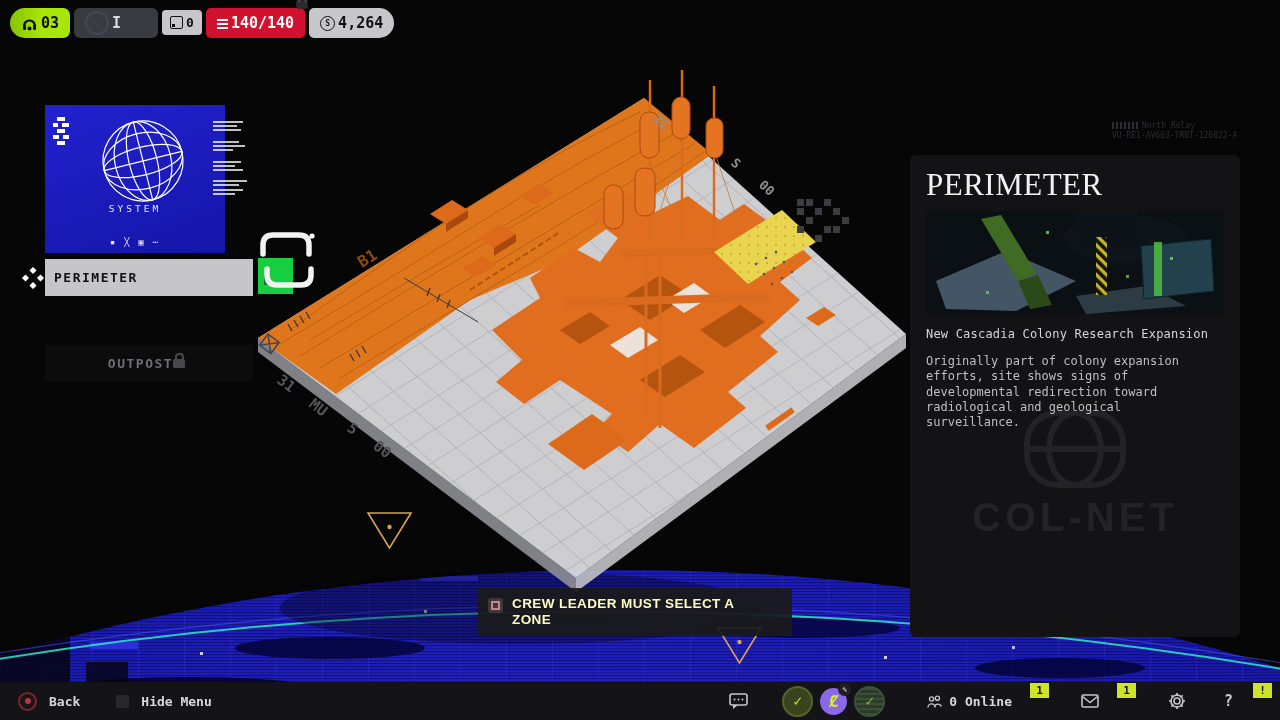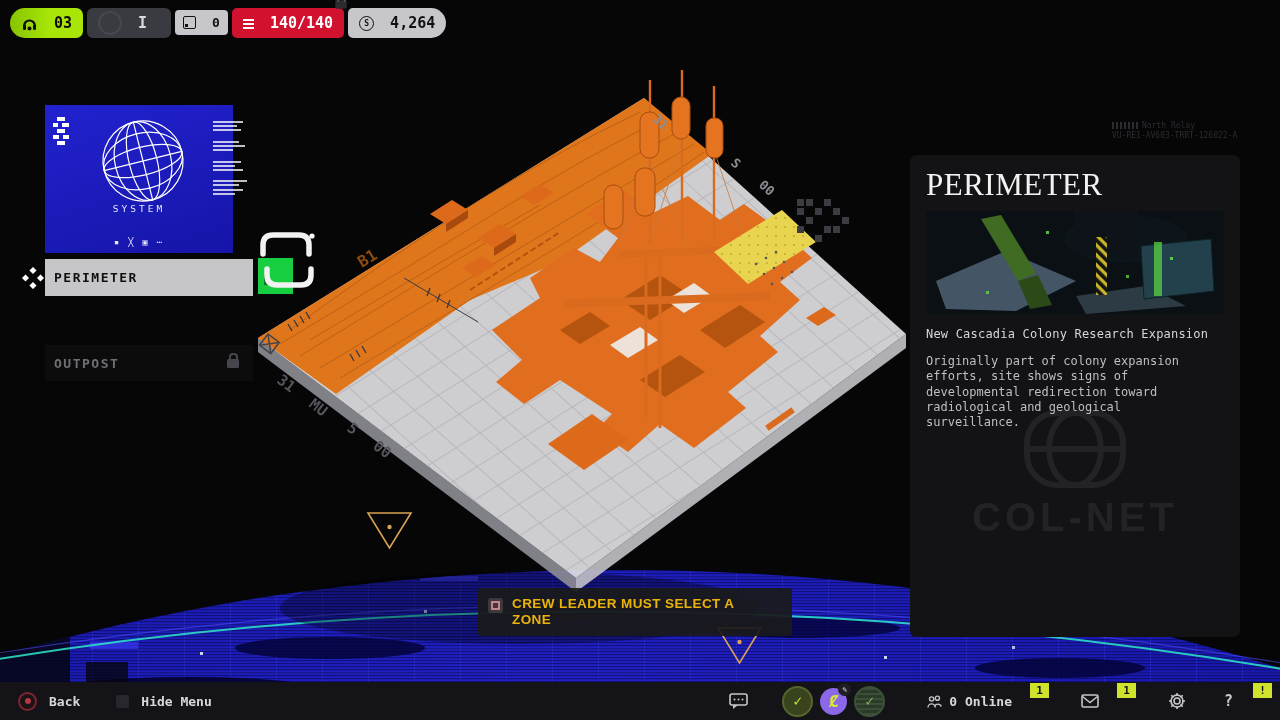--- a/index.html
+++ b/index.html
@@ -3,58 +3,58 @@
 <meta charset="utf-8">
 <style>
   html,body{margin:0;padding:0;background:#000;}
   #stage{position:relative;width:1280px;height:720px;background:#060607;overflow:hidden;
          font-family:"DejaVu Sans Mono",monospace;}
   .abs{position:absolute;}
   svg text{font-family:"DejaVu Sans Mono",monospace;}
 
   
   #hud{left:10px;top:8px;display:flex;align-items:flex-start;gap:4px;z-index:40;}
-  .pill{height:30px;display:flex;align-items:center;gap:16px;padding:0 11px;
+  .pill{height:30px;display:flex;align-items:center;gap:3px;padding:0 11px;
         font-weight:bold;font-size:15px;border-radius:5px;position:relative;}
   .pill-crew{background:linear-gradient(90deg,#86c400,#a9e607 55%);color:#0d0d0d;
         border-radius:15px 7px 7px 15px;}
   .pill-slot{background:#3a3a41;color:#dcdcdf;width:62px;border-radius:6px;}
   .slot-ring{width:20px;height:20px;border-radius:50%;border:2px solid #47474f;}
   .pill-mini{background:#c7c7cb;color:#111;height:25px;margin-top:2px;padding:0 8px;border-radius:4px;font-size:13px;}
   .pill-ammo{background:#d1122f;color:#fff;border-radius:5px;}
   .pill-credits{background:#c7c7cb;color:#111;border-radius:5px 15px 15px 5px;}
   .ic-lines{width:11px;height:11px;background:repeating-linear-gradient(0deg,#fff 0 1.6px,transparent 1.6px 4px);}
   .ic-screen{width:11px;height:11px;border:1.6px solid #111;border-radius:2px;position:relative;}
   .ic-screen::after{content:"";position:absolute;left:1px;bottom:1px;width:3px;height:3px;background:#111;}
   .ic-coin{width:13px;height:13px;border:1.6px solid #111;border-radius:50%;display:flex;
            align-items:center;justify-content:center;font-size:8px;font-weight:bold;color:#111;}
   .lock{width:12px;height:9px;background:#2c2c30;border-radius:1.5px;position:relative;}
   .lock::before{content:"";position:absolute;top:-6px;left:2px;width:5px;height:6px;
            border:2px solid #55555c;border-bottom:none;border-radius:4px 4px 0 0;}
   .lock-float{position:absolute;top:-8px;right:-3px;transform:scale(.95);}
 
   
   #syscard{left:45px;top:105px;width:180px;height:148px;z-index:20;
-           background:linear-gradient(160deg,#2222cf,#1515a8);padding-left:8px;}
+           background:linear-gradient(160deg,#2222cf,#1515a8);}
   #sys-label{position:absolute;left:0;right:0;top:98px;text-align:center;color:#e6e6ff;
            font-size:9.5px;letter-spacing:3px;}
   #sys-name{position:absolute;left:0;right:0;top:110px;text-align:center;color:#fff;
            font-family:"Liberation Sans",sans-serif;font-weight:bold;font-size:20px;letter-spacing:1px;}
   #sys-glyphs{position:absolute;left:0;right:0;top:132px;text-align:center;color:#fff;
            font-size:8.5px;letter-spacing:2px;opacity:.9;}
   .fineprint{position:absolute;left:168px;top:16px;width:34px;}
   .fineprint i{display:block;height:2px;background:rgba(255,255,255,.75);margin-bottom:2.2px;}
   .fineprint .gap{height:5px;background:none;}
 
   
   .mrow{left:45px;width:208px;height:36px;display:flex;align-items:center;z-index:20;
         padding-left:9px;box-sizing:border-box;font-weight:bold;font-size:13px;letter-spacing:1.5px;}
   #mrow-0{top:259px;height:37px;background:#c6c6c8;color:#111;}
   #mrow-1{top:302px;background:rgba(18,18,19,.94);color:#e8e8e8;}
-  #mrow-2{top:345px;background:rgba(14,14,15,.88);color:#6f6f74;justify-content:space-between;padding-right:14px;}
+  #mrow-2{top:345px;background:rgba(14,14,15,.88);color:#6f6f74;justify-content:center;padding-right:14px;}
   #mrow-2 .lock{background:#46464c;}
   #mrow-2 .lock::before{border-color:#46464c;}
   #move-ic{left:22px;top:267px;z-index:21;}
   #cursor-green{left:258px;top:258px;width:35px;height:36px;background:#17ce40;z-index:22;position:absolute;}
   #cursor-green::after{content:"";position:absolute;left:6px;bottom:9px;width:8px;height:8px;
         border-left:2.5px solid #0b7524;border-bottom:2.5px solid #0b7524;}
   #reticle{left:255px;top:227px;z-index:23;}
 
   
   #panel{left:910px;top:155px;width:330px;height:482px;background:#131316;border-radius:6px;
@@ -72,21 +72,21 @@
   #relay .bars{display:inline-block;width:26px;height:7px;vertical-align:middle;margin-right:4px;
         background:repeating-linear-gradient(90deg,#2c2c32 0 2px,transparent 2px 4px);}
 
   
   #toast{left:478px;top:588px;width:314px;box-sizing:border-box;background:rgba(26,26,28,.93);
         border-radius:3px;padding:8px 12px 9px 10px;display:flex;gap:9px;align-items:flex-start;z-index:30;}
   .toast-ic{flex:0 0 15px;width:15px;height:15px;margin-top:2px;border-radius:3px;background:#3f383a;
         display:flex;align-items:center;justify-content:center;}
   .toast-ic::after{content:"";width:5px;height:5px;border:2px solid #c8848c;}
   #toast-text{font-family:"Liberation Sans",sans-serif;font-weight:bold;font-size:13.5px;
-        letter-spacing:.4px;color:#eab308;text-transform:uppercase;line-height:1.15;width:252px;}
+        letter-spacing:.4px;color:#fef9c3;text-transform:uppercase;line-height:1.15;width:252px;}
 
   
   #bottombar{left:0;top:682px;width:1280px;height:38px;background:#141418;z-index:40;
         display:flex;align-items:center;justify-content:space-between;color:#d8d8da;font-size:13px;font-weight:bold;}
   .bb-left{display:flex;align-items:center;gap:12px;padding-left:18px;}
   .bb-right{display:flex;align-items:center;gap:18px;padding-right:8px;}
   .btn-circle{width:15px;height:15px;border-radius:50%;border:2px solid #7c2531;background:#1c1315;
         display:flex;align-items:center;justify-content:center;}
   .btn-circle::after{content:"";width:6px;height:6px;border-radius:50%;background:#b23a46;}
   .swatch{width:13px;height:13px;background:#27272d;border-radius:2px;margin-left:24px;}

